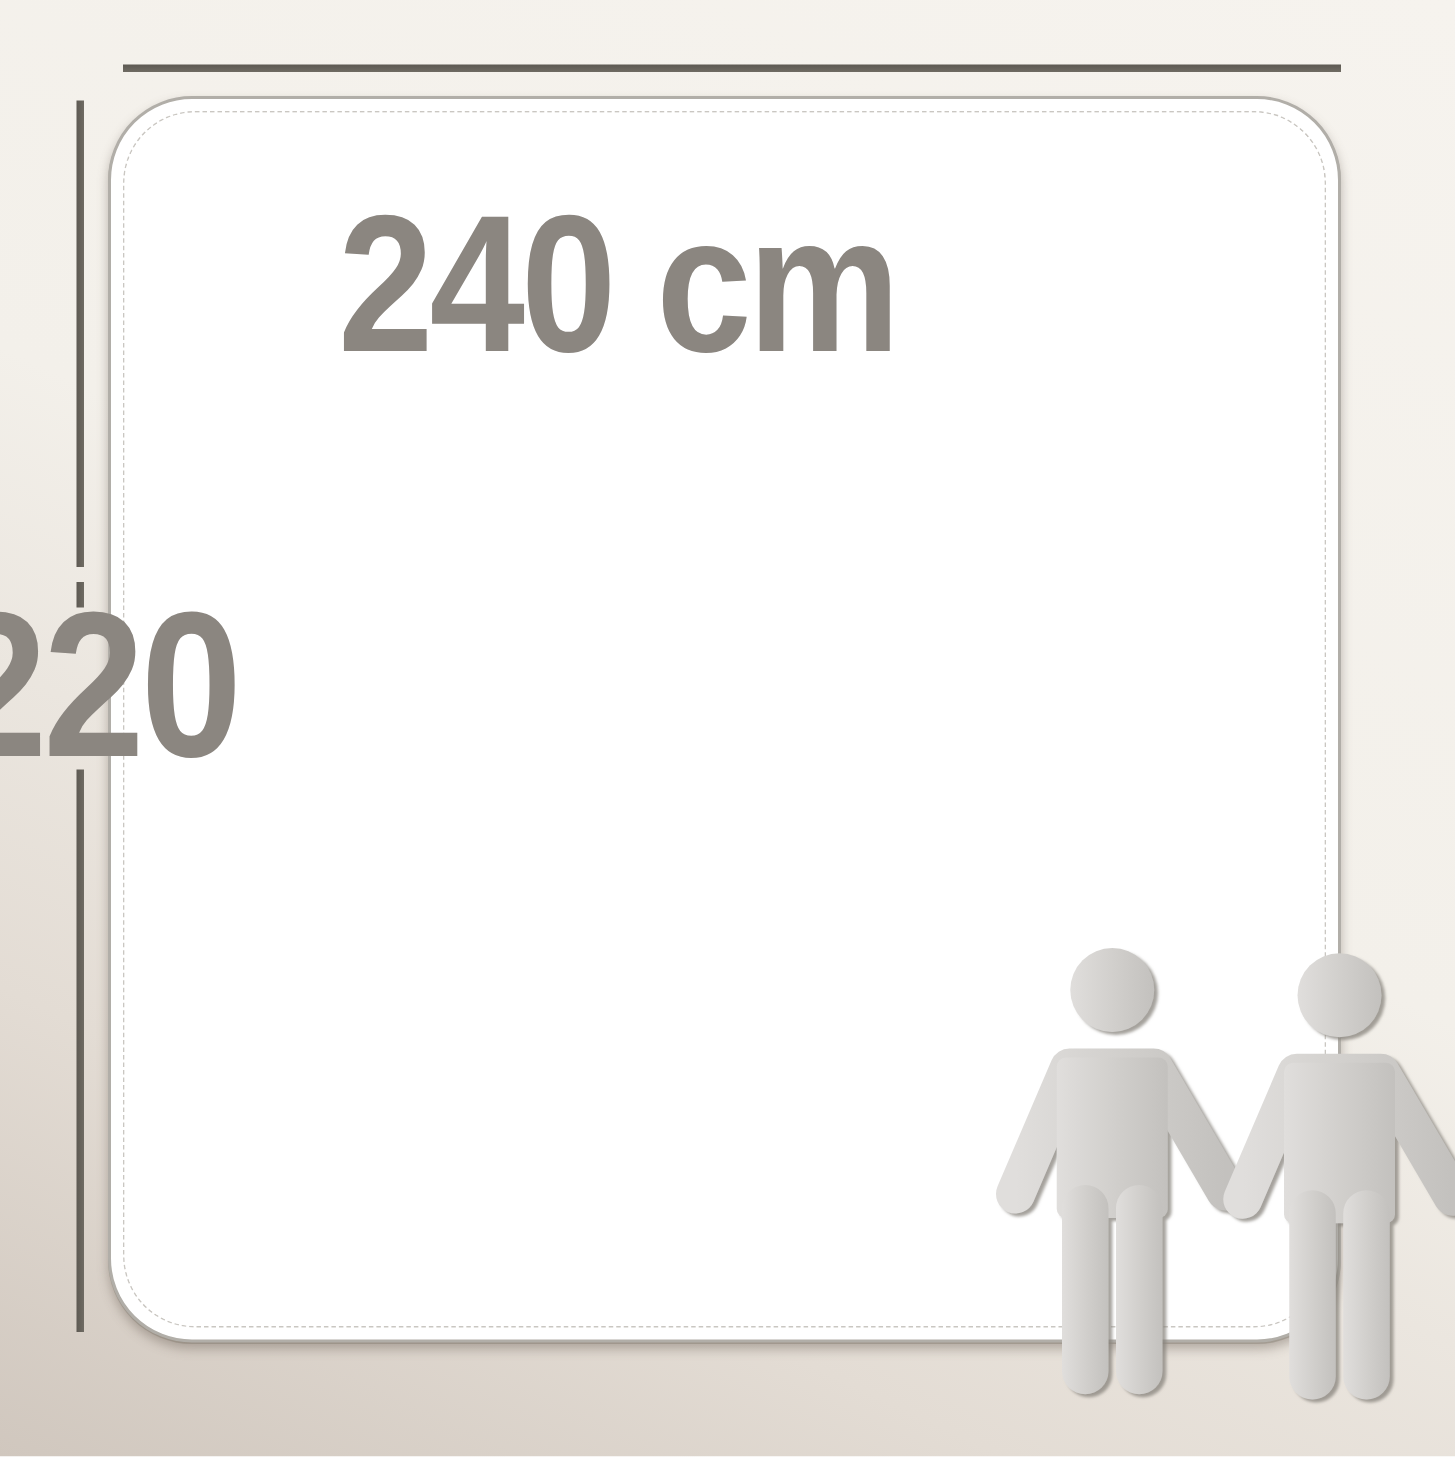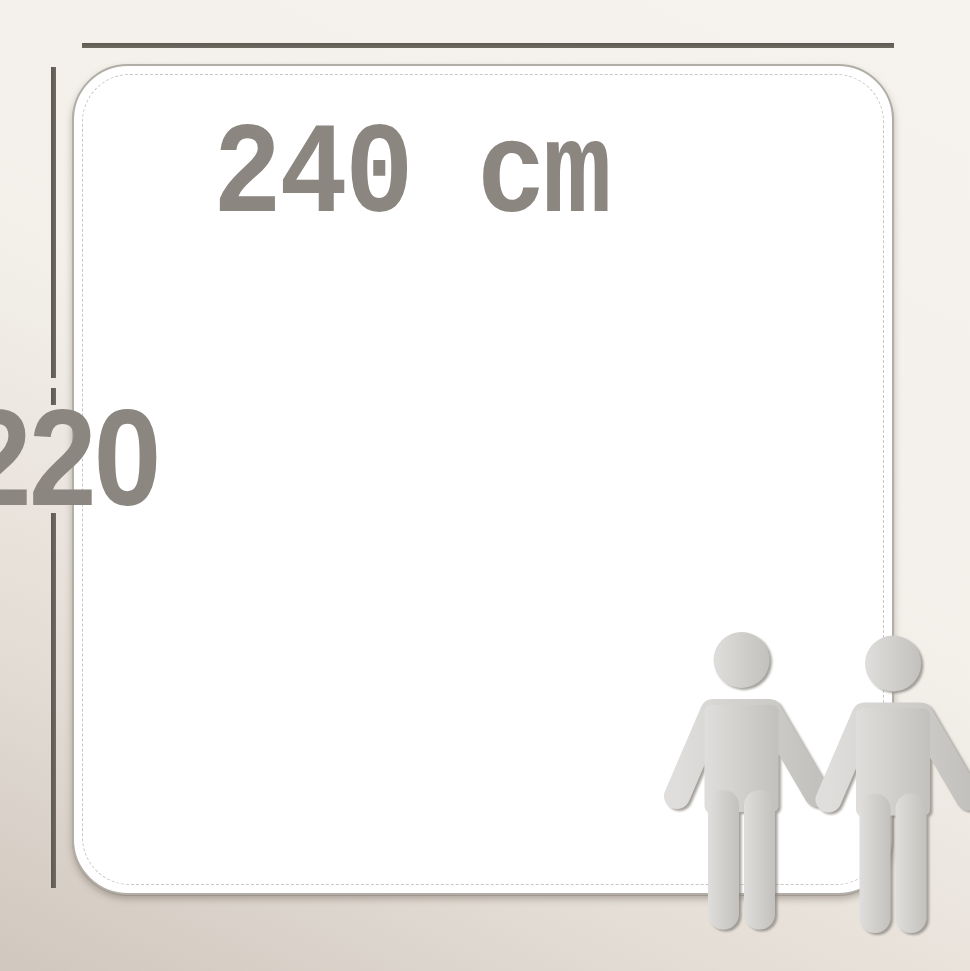--- a/index.html
+++ b/index.html
@@ -35,23 +35,22 @@
     box-sizing:border-box;
     box-shadow:0 4px 7px rgba(104,94,84,.42), 0 1px 0 rgba(130,122,110,.35);
   }
   .panel .seam{
     position:absolute;inset:8px;
     border:1px dashed var(--seam-line,#cac7c2);
     border-radius:48px;
   }
   
   .wlabel{
-    position:absolute;left:72px;top:112px;width:678px;text-align:center;
+    position:absolute;left:72px;top:124px;width:678px;text-align:center;
     white-space:nowrap;
-    font-family:Liberation Mono, monospace;
   }
   .hlabel{
     position:absolute;left:-36px;top:388px;
     white-space:nowrap;
   }
   .dim-text{
     display:inline-block;
     font-weight:700;line-height:1;
     color:var(--label-text,#8b8680);
     letter-spacing:-3px;

